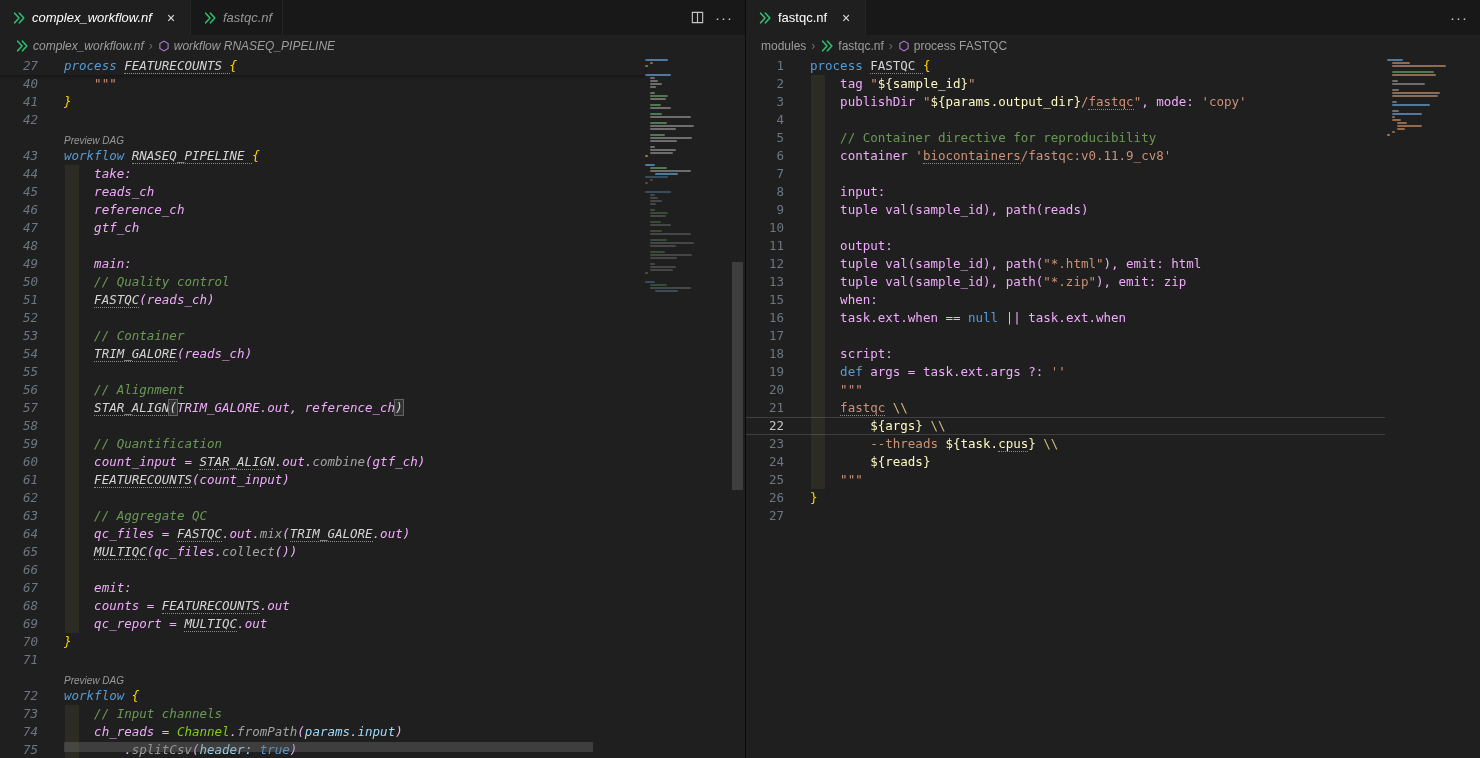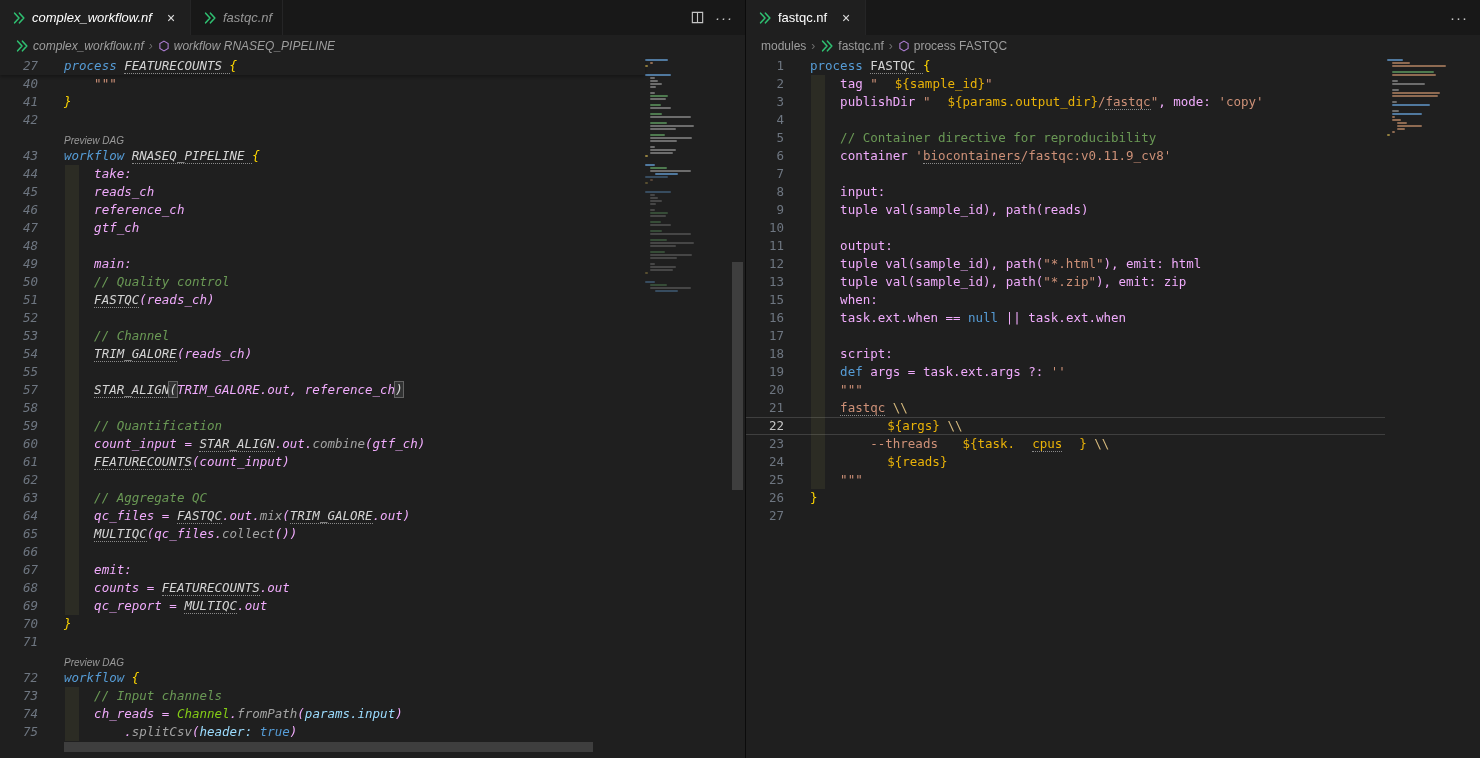--- a/index.html
+++ b/index.html
@@ -34,21 +34,21 @@
   .row.band::before{content:"";position:absolute;left:65px;top:0;height:18px;width:14px;background:rgba(189,189,96,0.085);}
   .ln{width:38px;flex:none;text-align:right;color:#6e7681;}
   .code{padding-left:26px;white-space:pre;flex:1;}
   .lens{height:18px;display:flex;align-items:flex-end;}
   .lens-link{margin-left:64px;font-size:10px;line-height:13px;color:#999999;font-family:"Liberation Sans",sans-serif;cursor:pointer;}
   
   .tk-kw{color:#569cd6;}
   .tk-cmt{color:#6a9955;}
   .tk-str{color:#ce9178;}
   .tk-esc{color:#d7ba7d;}
-  .tk-interp{color:#eab308;margin-left:17px;}
+  .tk-interp{color:#fef9c3;}
   .tk-fn{color:#a3a3a3;}
   .tk-type{color:#84cc16;}
   .tk-var{color:#9cdcfe;}
   .tk-pl{color:#f0abfc;}
   .tk-id{color:#d4d4d4;}
   .tk-brace{color:#ffd700;}
   .tk-bm{color:#d4d4d4;outline:1px solid #646464;background:rgba(90,93,94,.31);}
   .sp{border-bottom:1px dotted #8a8a8a;}
   
   .minimap{position:absolute;top:2px;width:85px;overflow:hidden;}
@@ -168,29 +168,33 @@
           <div class="row band">
             <span class="ln">51</span>
             <span class="code"><span class="tk-pl">    </span><span class="tk-id sp">FASTQC</span><span class="tk-pl">(reads_ch)</span></span>
           </div>
           <div class="row band">
             <span class="ln">52</span>
             <span class="code"></span>
           </div>
           <div class="row band">
             <span class="ln">53</span>
-            <span class="code"><span class="tk-cmt">    // Channel</span></span>
+            <span class="code"><span class="tk-cmt">    // Container</span></span>
           </div>
           <div class="row band">
             <span class="ln">54</span>
             <span class="code"><span class="tk-pl">    </span><span class="tk-id sp">TRIM_GALORE</span><span class="tk-pl">(reads_ch)</span></span>
           </div>
           <div class="row band">
             <span class="ln">55</span>
             <span class="code"></span>
+          </div>
+          <div class="row band">
+            <span class="ln">56</span>
+            <span class="code"><span class="tk-cmt">    // Alignment</span></span>
           </div>
           <div class="row band">
             <span class="ln">57</span>
             <span class="code"><span class="tk-pl">    </span><span class="tk-id sp">STAR_ALIGN</span><span class="tk-bm">(</span><span class="tk-pl">TRIM_GALORE.out, reference_ch</span><span class="tk-bm">)</span></span>
           </div>
           <div class="row band">
             <span class="ln">58</span>
             <span class="code"></span>
           </div>
           <div class="row band">

